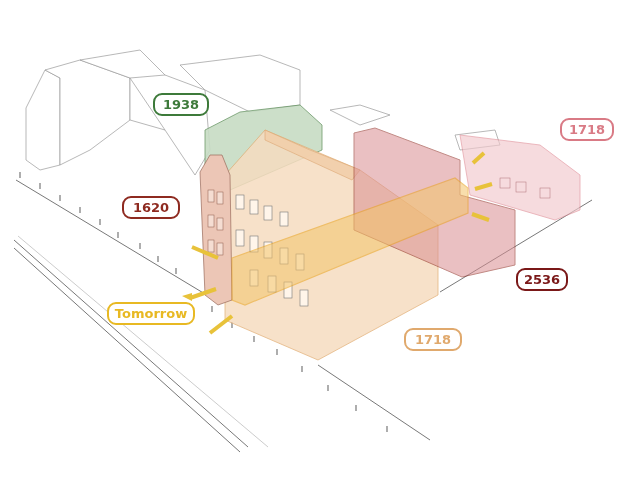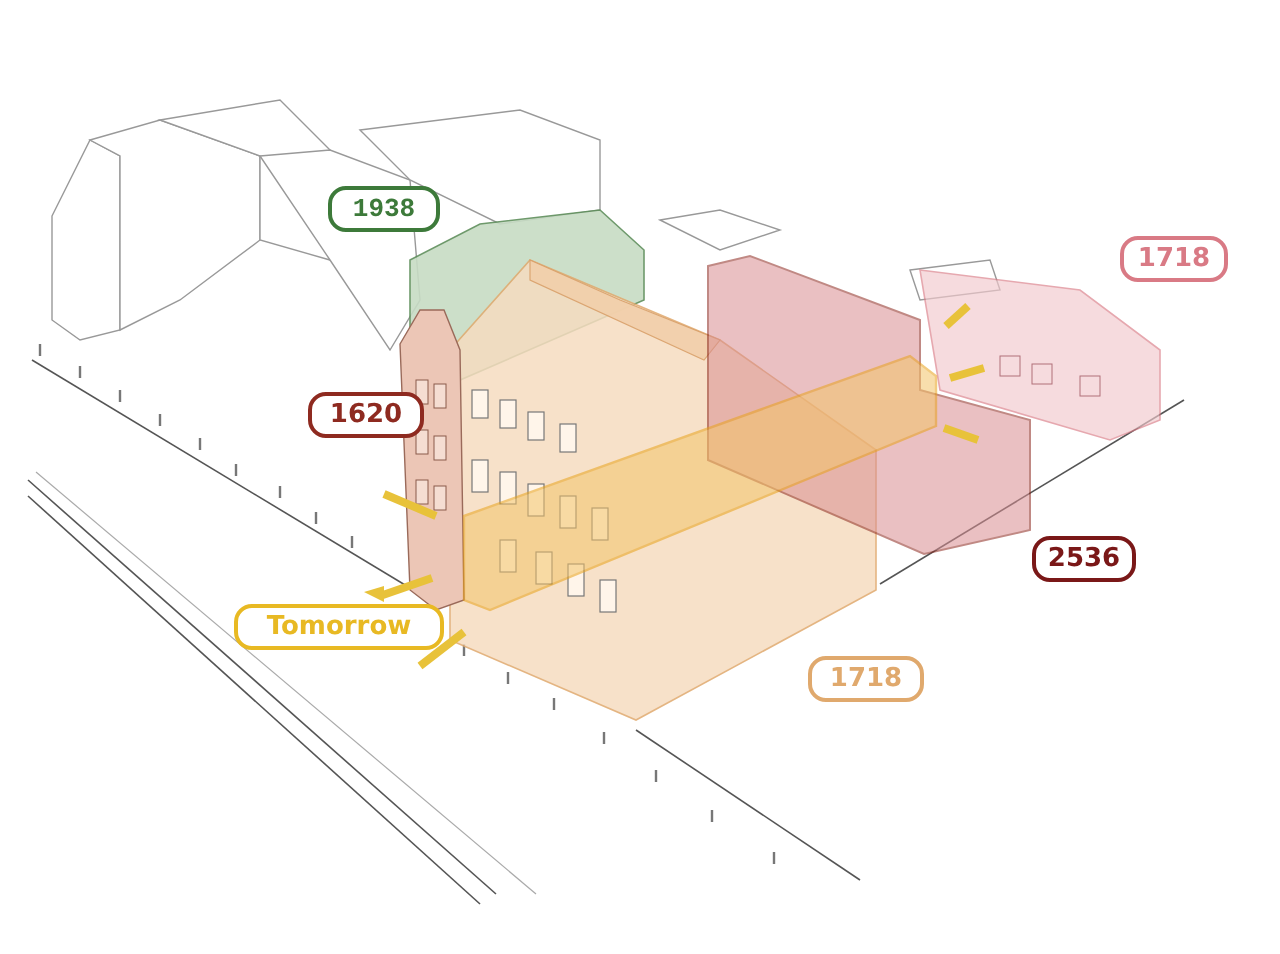--- a/index.html
+++ b/index.html
@@ -98,18 +98,18 @@
     <line x1="192" y1="247" x2="218" y2="258"></line>
     <line x1="190" y1="298" x2="216" y2="289"></line>
     <line x1="210" y1="333" x2="232" y2="316"></line>
     <line x1="473" y1="163" x2="484" y2="153"></line>
     <line x1="475" y1="189" x2="492" y2="184"></line>
     <line x1="472" y1="214" x2="489" y2="220"></line>
   </g>
   <polygon points="182,296 192,293 192,301" fill="#e8c23a"></polygon>
 </svg>
 
-<div class="label" style="left:164px;top:93px;width:56px;color:#3d7a3a;border-color:#3d7a3a;font-family:Liberation Mono, monospace;">1938</div>
-<div class="label" style="left:122px;top:196px;width:58px;color:#8e2a20;border-color:#8e2a20;margin-left:32px;">1620</div>
-<div class="label" style="left:117px;top:302px;width:105px;color:#e8b923;border-color:#e8b923;">Tomorrow</div>
+<div class="label" style="left:153px;top:93px;width:56px;color:#3d7a3a;border-color:#3d7a3a;">1938</div>
+<div class="label" style="left:122px;top:196px;width:58px;color:#8e2a20;border-color:#8e2a20;">1620</div>
+<div class="label" style="left:107px;top:302px;width:88px;color:#e8b923;border-color:#e8b923;">Tomorrow</div>
 <div class="label" style="left:404px;top:328px;width:58px;color:#e0a96d;border-color:#e0a96d;">1718</div>
 <div class="label" style="left:516px;top:268px;width:52px;color:#7a1818;border-color:#7a1818;">2536</div>
 <div class="label" style="left:560px;top:118px;width:54px;color:#d97a85;border-color:#d97a85;">1718</div>
 
 </body></html>

